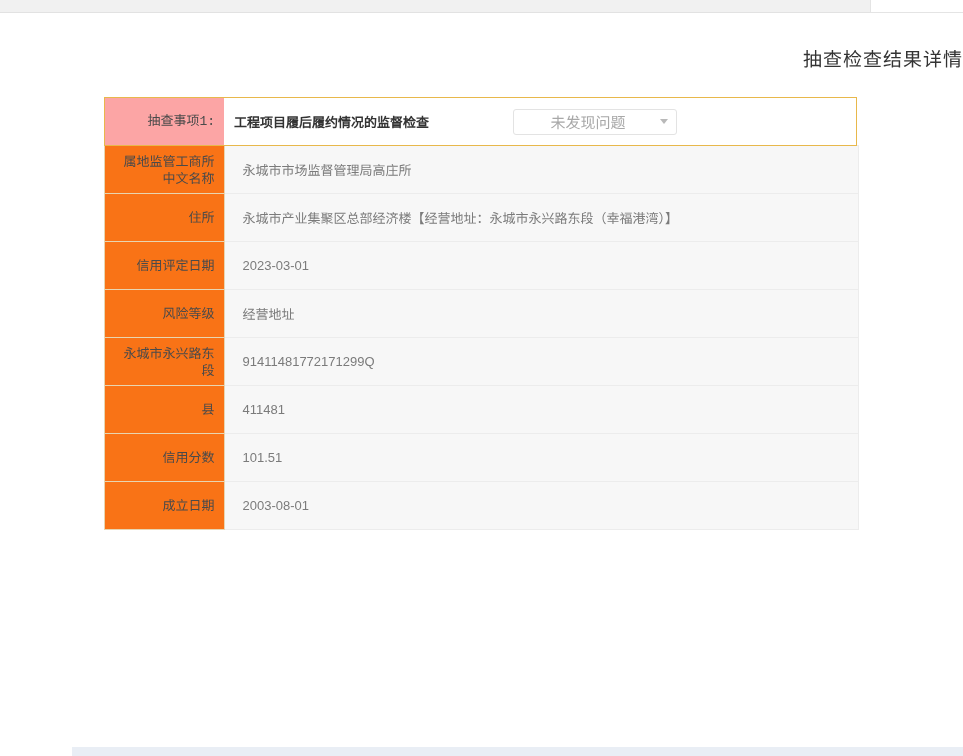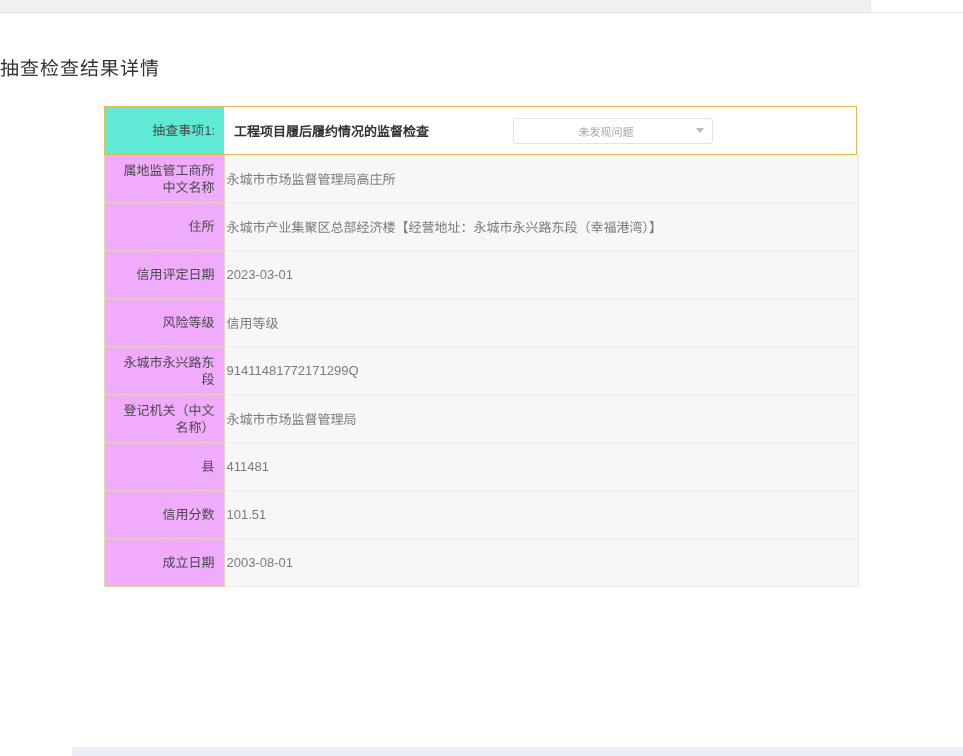--- a/index.html
+++ b/index.html
@@ -38,66 +38,68 @@
   
   #page {
     position: absolute;
     top: 13px; left: 0;
     width: 963px;
     height: 743px;
     background: #ffffff;
   }
 
   #page-title {
-    text-align: left;
+    text-align: right;
     font-size: 19px;
     color: #333333;
     letter-spacing: 1px;
-    margin-top: 40px;
+    margin-top: 31px;
     font-weight: 400;
+    padding-left: 13px;
   }
 
   #form-table {
     margin: 26px auto 0 auto;
     width: 755px;
     border-collapse: collapse;
     table-layout: fixed;
   }
 
   #form-table tr {
     height: 48px;
   }
 
   .lbl-cell {
     width: 104px;
-    background: #f0abfc;
+    background: #f97316;
     border: 1px solid #e8d5b0;
     color: #4a4a4a;
     font-size: 13px;
     text-align: right;
     padding: 4px 9px 4px 6px;
     vertical-align: middle;
     line-height: 17px;
     word-break: break-all;
   }
 
   .val-cell {
     background: #f7f7f7;
     border: 1px solid #ececec;
     color: #7b7b7b;
     font-size: 13px;
     text-align: left;
-    padding: 4px 2px;
+    padding: 4px 18px;
     vertical-align: middle;
     position: relative;
   }
 
   
   .row-first .lbl-cell {
-    background: #5eead4;
+    background: #fca5a5;
+    font-family: Liberation Mono, monospace;
   }
   .row-first .val-cell {
     background: #ffffff;
     border: 1px solid #e8b84b;
     border-left: none;
     color: #333333;
     font-weight: bold;
     font-size: 13px;
     padding-left: 10px;
   }
@@ -109,33 +111,33 @@
   .first-inner {
     display: flex;
     align-items: center;
     width: 100%;
   }
   .first-text {
     white-space: nowrap;
   }
   .select-box {
     margin-left: 84px;
-    width: 200px;
+    width: 164px;
     height: 26px;
     border: 1px solid #e3e3e3;
     background: #ffffff;
     border-radius: 3px;
     display: flex;
     align-items: center;
     justify-content: space-between;
     padding: 0 8px;
     box-sizing: border-box;
     font-weight: normal;
     color: #9b9b9b;
-    font-size: 11px;
+    font-size: 15px;
   }
   .select-box .sel-text {
     flex: 1;
     text-align: center;
     color: #a8a8a8;
   }
   .chev {
     width: 0; height: 0;
     border-left: 4px solid transparent;
     border-right: 4px solid transparent;
@@ -202,29 +204,25 @@
         <tr>
           <td class="lbl-cell lbl-two-line">住所</td>
           <td class="val-cell" colspan="2">永城市产业集聚区总部经济楼【经营地址：永城市永兴路东段（幸福港湾）】</td>
         </tr>
         <tr>
           <td class="lbl-cell lbl-two-line">信用评定日期</td>
           <td class="val-cell" colspan="2">2023-03-01</td>
         </tr>
         <tr>
           <td class="lbl-cell lbl-two-line">风险等级</td>
-          <td class="val-cell" colspan="2">信用等级</td>
+          <td class="val-cell" colspan="2">经营地址</td>
         </tr>
         <tr>
           <td class="lbl-cell lbl-two-line">永城市永兴路东段</td>
           <td class="val-cell" colspan="2">91411481772171299Q</td>
-        </tr>
-        <tr>
-          <td class="lbl-cell lbl-two-line">登记机关（中文名称）</td>
-          <td class="val-cell" colspan="2">永城市市场监督管理局</td>
         </tr>
         <tr>
           <td class="lbl-cell lbl-two-line">县</td>
           <td class="val-cell" colspan="2">411481</td>
         </tr>
         <tr>
           <td class="lbl-cell lbl-two-line">信用分数</td>
           <td class="val-cell" colspan="2">101.51</td>
         </tr>
         <tr>

